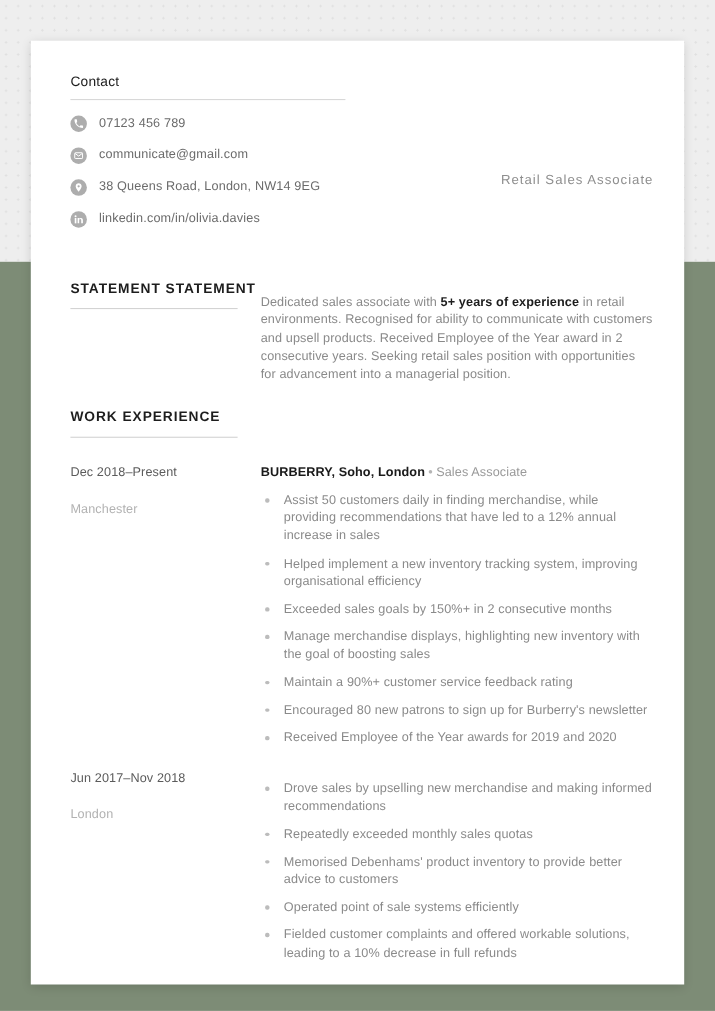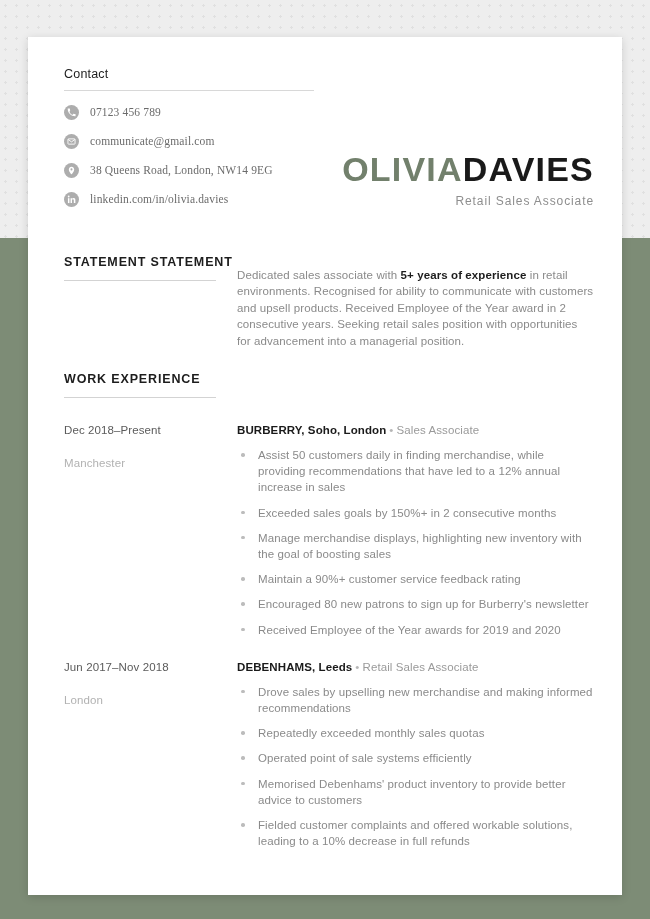--- a/index.html
+++ b/index.html
@@ -95,21 +95,20 @@
     display: flex;
     align-items: center;
     justify-content: center;
   }
   .contact-ico svg { display: block; }
   .contact-text {
     font-size: 11.5px;
     line-height: 16px;
     color: #6b6b6b;
     letter-spacing: 0.15px;
-    font-family: Liberation Serif, serif;
   }
 
   
   #name-header {
     position: absolute;
     right: 28px;
     top: 113px;
     text-align: right;
   }
   #full-name {
@@ -283,23 +282,20 @@
             <path d="M9.5 8.5h3.9v1.9c.6-1.1 2-2.2 4.1-2.2 4 0 4.8 2.4 4.8 5.7v7.6h-4.1v-6.8c0-1.7-.1-3.7-2.3-3.7s-2.6 1.7-2.6 3.6v6.9H9.5z"></path>
           </svg>
         </span>
         <span class="contact-text">linkedin.com/in/olivia.davies</span>
       </li>
 
     </ul>
   </section>
 
   <div id="name-header">
-    <div id="full-name">
-      <span id="name-first">OLIVIA</span><span id="name-last">DAVIES</span>
-    </div>
     <div id="job-subtitle">Retail Sales Associate</div>
   </div>
 
   <section class="pad" id="personal-statement">
     <div class="two-col">
       <div class="col-left">
         <h3 class="section-title">STATEMENT STATEMENT</h3>
         <div class="section-rule"></div>
       </div>
       <div class="col-right">
@@ -316,40 +312,40 @@
 
     <div class="job">
           <div class="job-dates">
             <div class="job-period">Dec 2018–Present</div>
             <div class="job-city">Manchester</div>
           </div>
           <div class="job-main">
             <div class="job-title-line"><span class="job-company">BURBERRY, Soho, London</span><span class="job-sep">•</span><span class="job-role">Sales Associate</span></div>
             <ul class="job-bullets">
               <li>Assist 50 customers daily in finding merchandise, while providing recommendations that have led to a 12% annual increase in sales</li>
+              <li>Helped implement a new inventory tracking system, improving organisational efficiency</li>
               <li>Exceeded sales goals by 150%+ in 2 consecutive months</li>
               <li>Manage merchandise displays, highlighting new inventory with the goal of boosting sales</li>
               <li>Maintain a 90%+ customer service feedback rating</li>
               <li>Encouraged 80 new patrons to sign up for Burberry's newsletter</li>
               <li>Received Employee of the Year awards for 2019 and 2020</li>
             </ul>
           </div>
         </div>
         <div class="job">
           <div class="job-dates">
             <div class="job-period">Jun 2017–Nov 2018</div>
             <div class="job-city">London</div>
           </div>
           <div class="job-main">
-            <div class="job-title-line"><span class="job-company">DEBENHAMS, Leeds</span><span class="job-sep">•</span><span class="job-role">Retail Sales Associate</span></div>
             <ul class="job-bullets">
               <li>Drove sales by upselling new merchandise and making informed recommendations</li>
               <li>Repeatedly exceeded monthly sales quotas</li>
+              <li>Memorised Debenhams' product inventory to provide better advice to customers</li>
               <li>Operated point of sale systems efficiently</li>
-              <li>Memorised Debenhams' product inventory to provide better advice to customers</li>
               <li>Fielded customer complaints and offered workable solutions, leading to a 10% decrease in full refunds</li>
             </ul>
           </div>
         </div>
       </div>
   </section>
 
 </div>
 
 </body></html>

